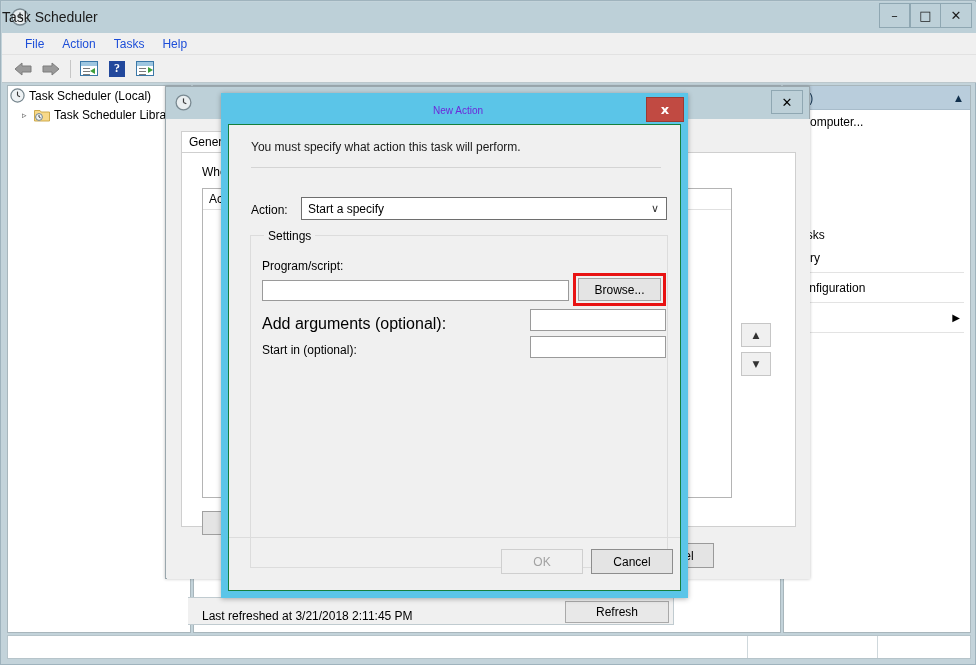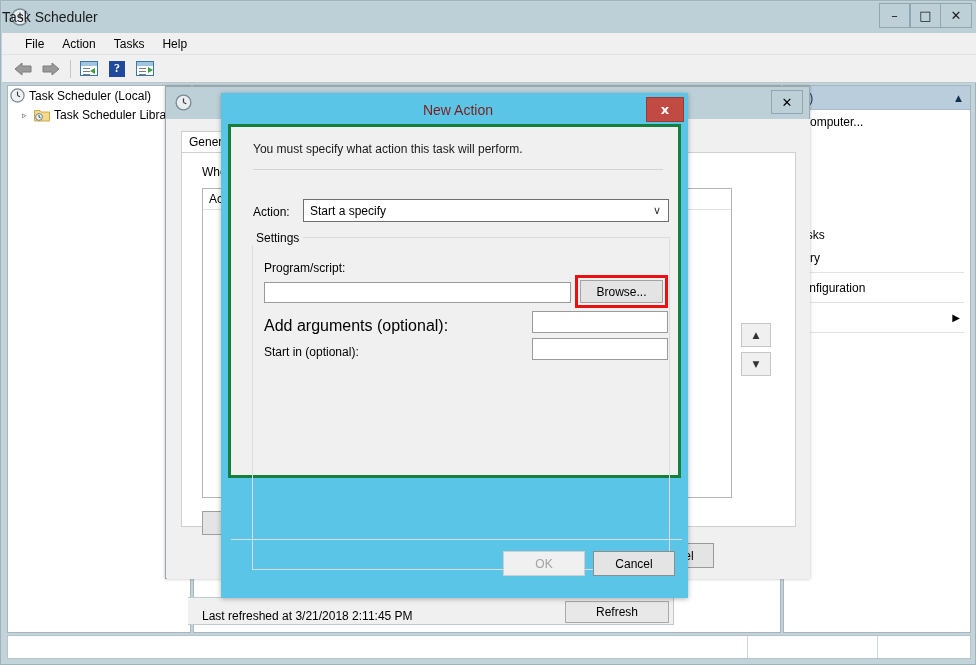--- a/index.html
+++ b/index.html
@@ -58,21 +58,21 @@
     position: absolute; left: 1px; top: 32px;
     width: 974px; height: 22px;
     background: #f0f0f0;
     display: flex; align-items: center;
     padding-left: 14px;
     border-bottom: 1px solid #e2e2e2;
   }
   .menu-item {
     padding: 2px 9px;
     font-size: 12px;
-    color: #000000;
+    color: #1d4ed8;
   }
 
   
   #toolbar {
     position: absolute; left: 1px; top: 54px;
     width: 974px; height: 28px;
     background: #f0f0f0;
     display: flex; align-items: center;
     padding-left: 10px;
     border-bottom: 1px solid #bbc7cc;
@@ -285,35 +285,35 @@
     background: #5bc5e8;
     padding: 7px;
     box-shadow: 0 1px 5px rgba(0,0,0,0.3);
   }
   #na-titlebar {
     position: absolute; left: 7px; top: 0;
     width: 460px; height: 34px;
     display: flex; align-items: center; justify-content: center;
   }
   #na-title {
-    font-size: 14px; color: #7f1d1d;
+    font-size: 10px; color: #6d28d9;
   }
   #na-close {
     position: absolute; right: 4px; top: 4px;
     width: 38px; height: 25px;
     background: #c14a42; border: 1px solid #9b3a33;
     color: #fff; font-size: 13px; font-weight: bold;
     display: flex; align-items: center; justify-content: center;
     font-family: "DejaVu Sans", sans-serif;
   }
   #na-body {
     position: absolute; left: 7px; top: 31px;
-    width: 453px; height: 354px;
+    width: 453px; height: 467px;
     background: #f0f0f0;
-    border: 3px solid #15803d;
+    border: 1px solid #15803d;
   }
   #na-intro {
     position: absolute; left: 22px; top: 15px;
     font-size: 12px; color: #1a1a1a;
   }
   #na-hr {
     position: absolute; left: 22px; top: 42px;
     width: 410px; height: 1px; background: #d4d4d4;
   }
   #na-action-label {
@@ -332,21 +332,21 @@
     font-size: 11px; color: #333;
     font-family: "DejaVu Sans", sans-serif;
   }
 
   #na-group {
     position: absolute; left: 21px; top: 110px;
     width: 418px; height: 333px;
     border: 1px solid #dcdcdc;
   }
   #na-group-title {
-    position: absolute; left: 21px; top: 104px;
+    position: absolute; left: 35px; top: 104px;
     background: #f0f0f0; padding: 0 4px;
     font-size: 12px;
   }
   #na-prog-label {
     position: absolute; left: 33px; top: 134px;
     font-size: 12px;
   }
   #na-prog-input {
     position: absolute; left: 33px; top: 155px;
     width: 307px; height: 21px;

